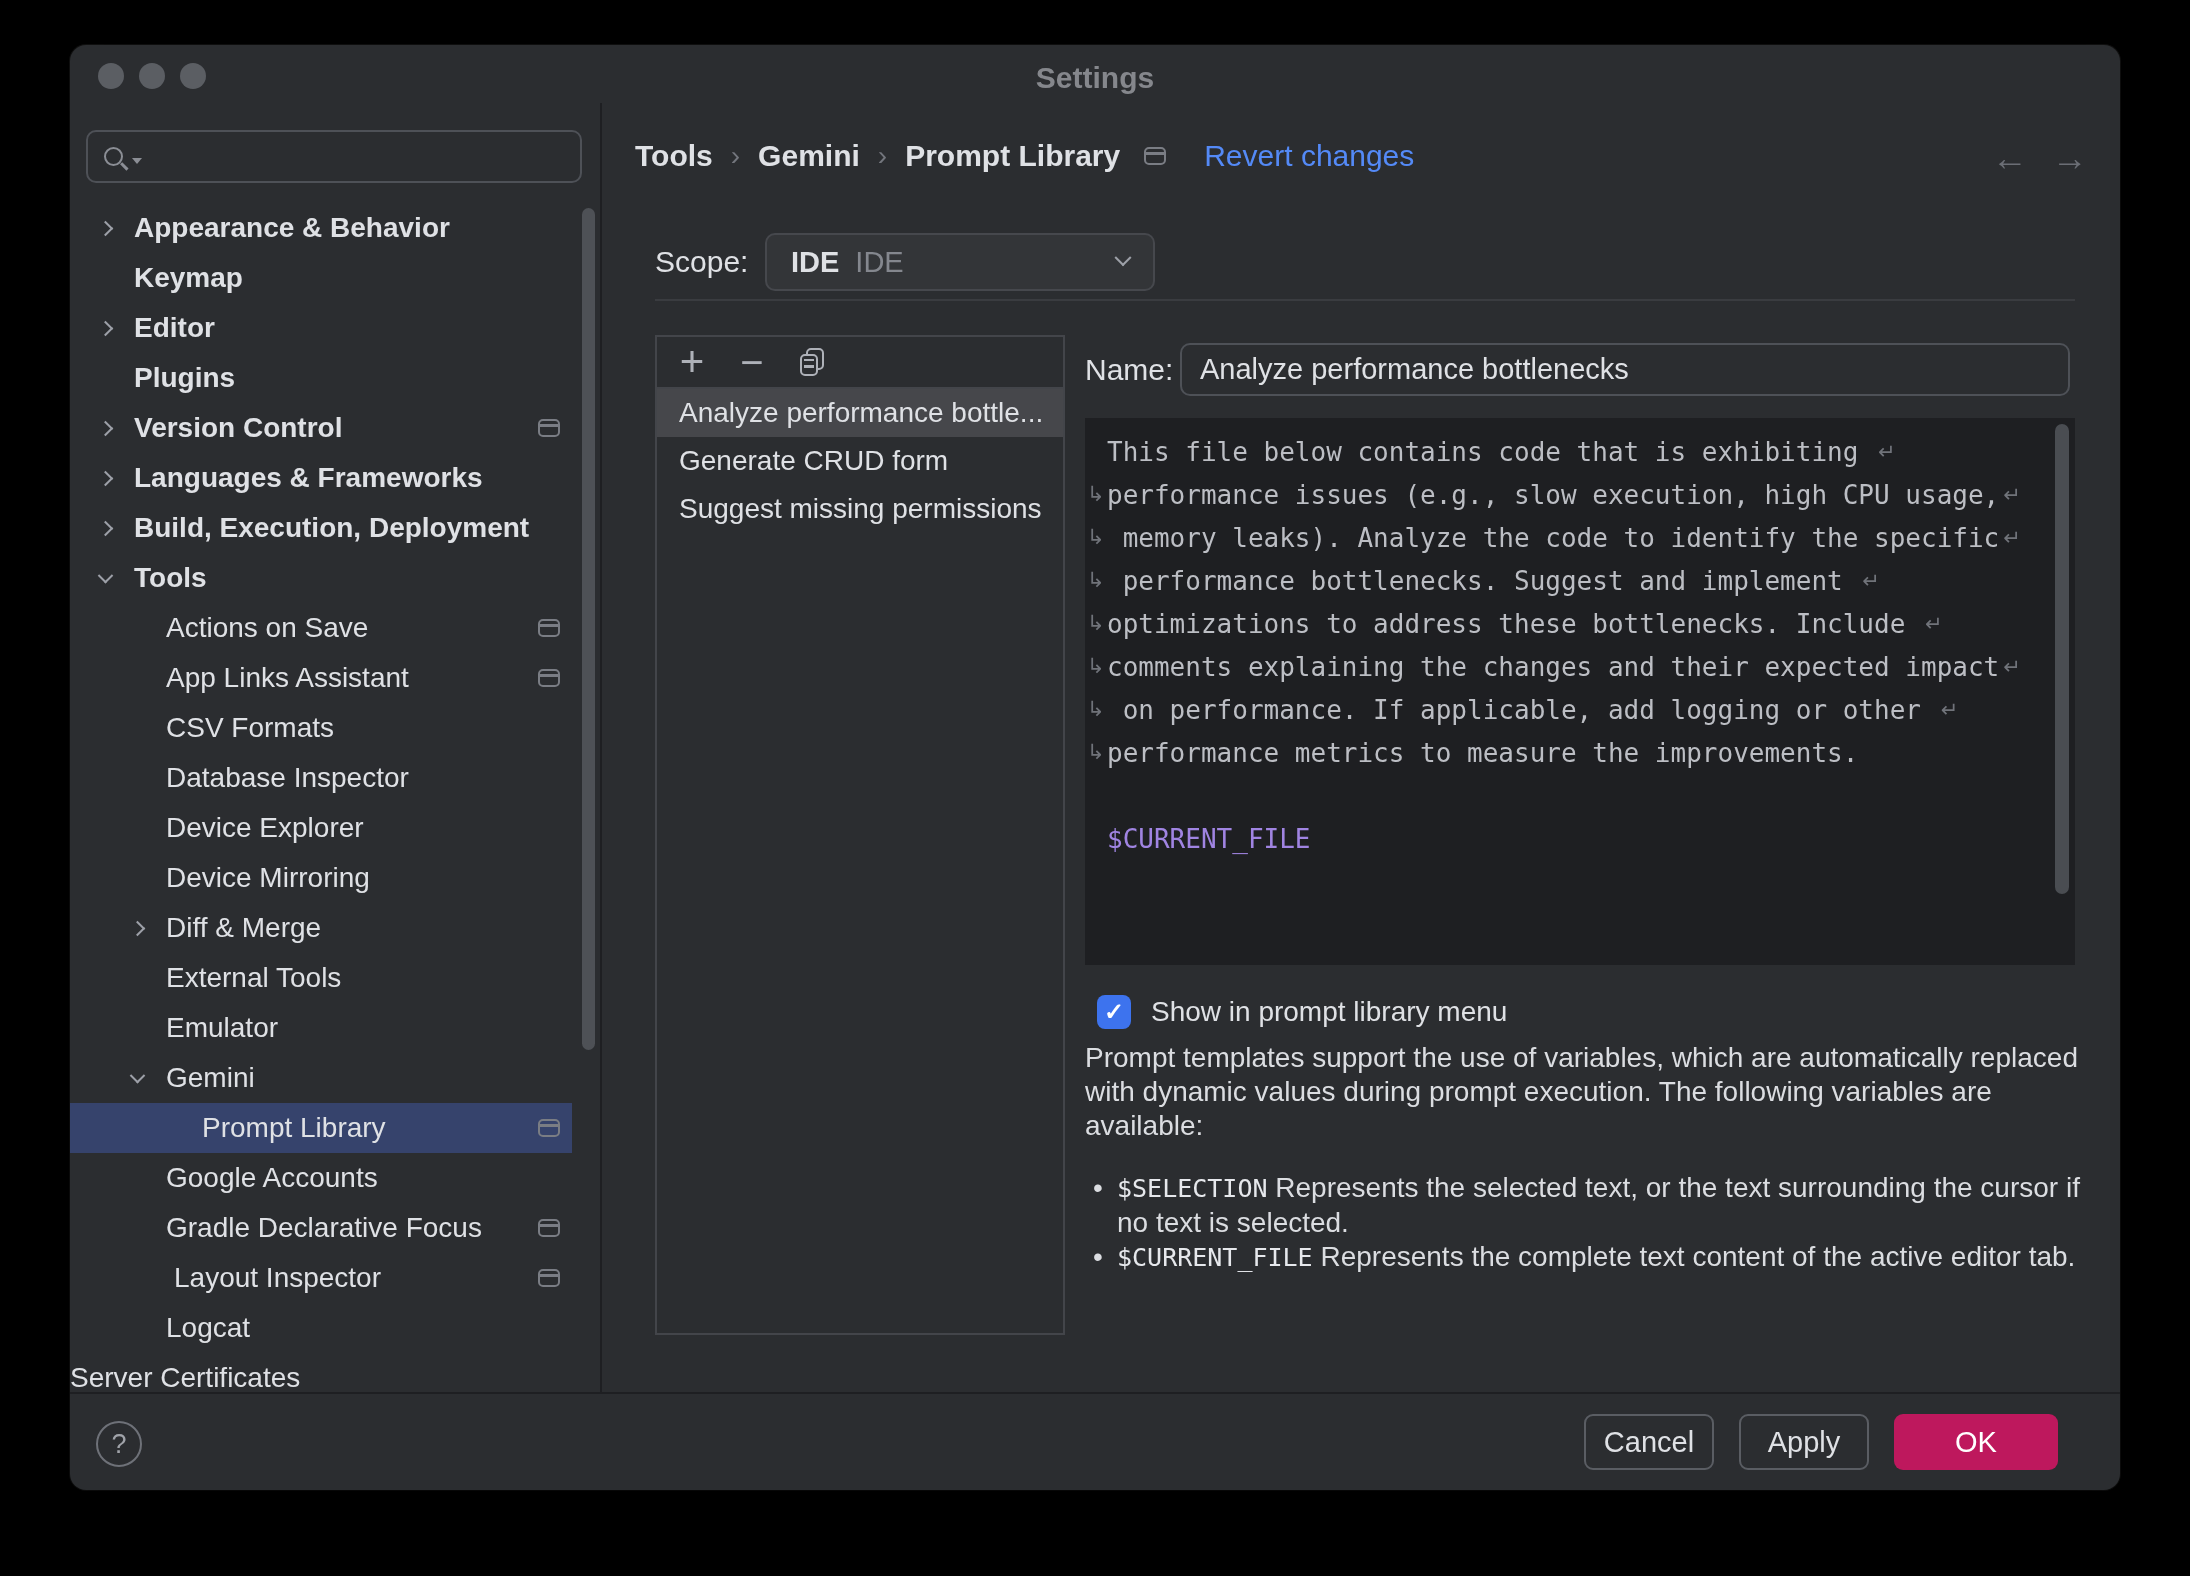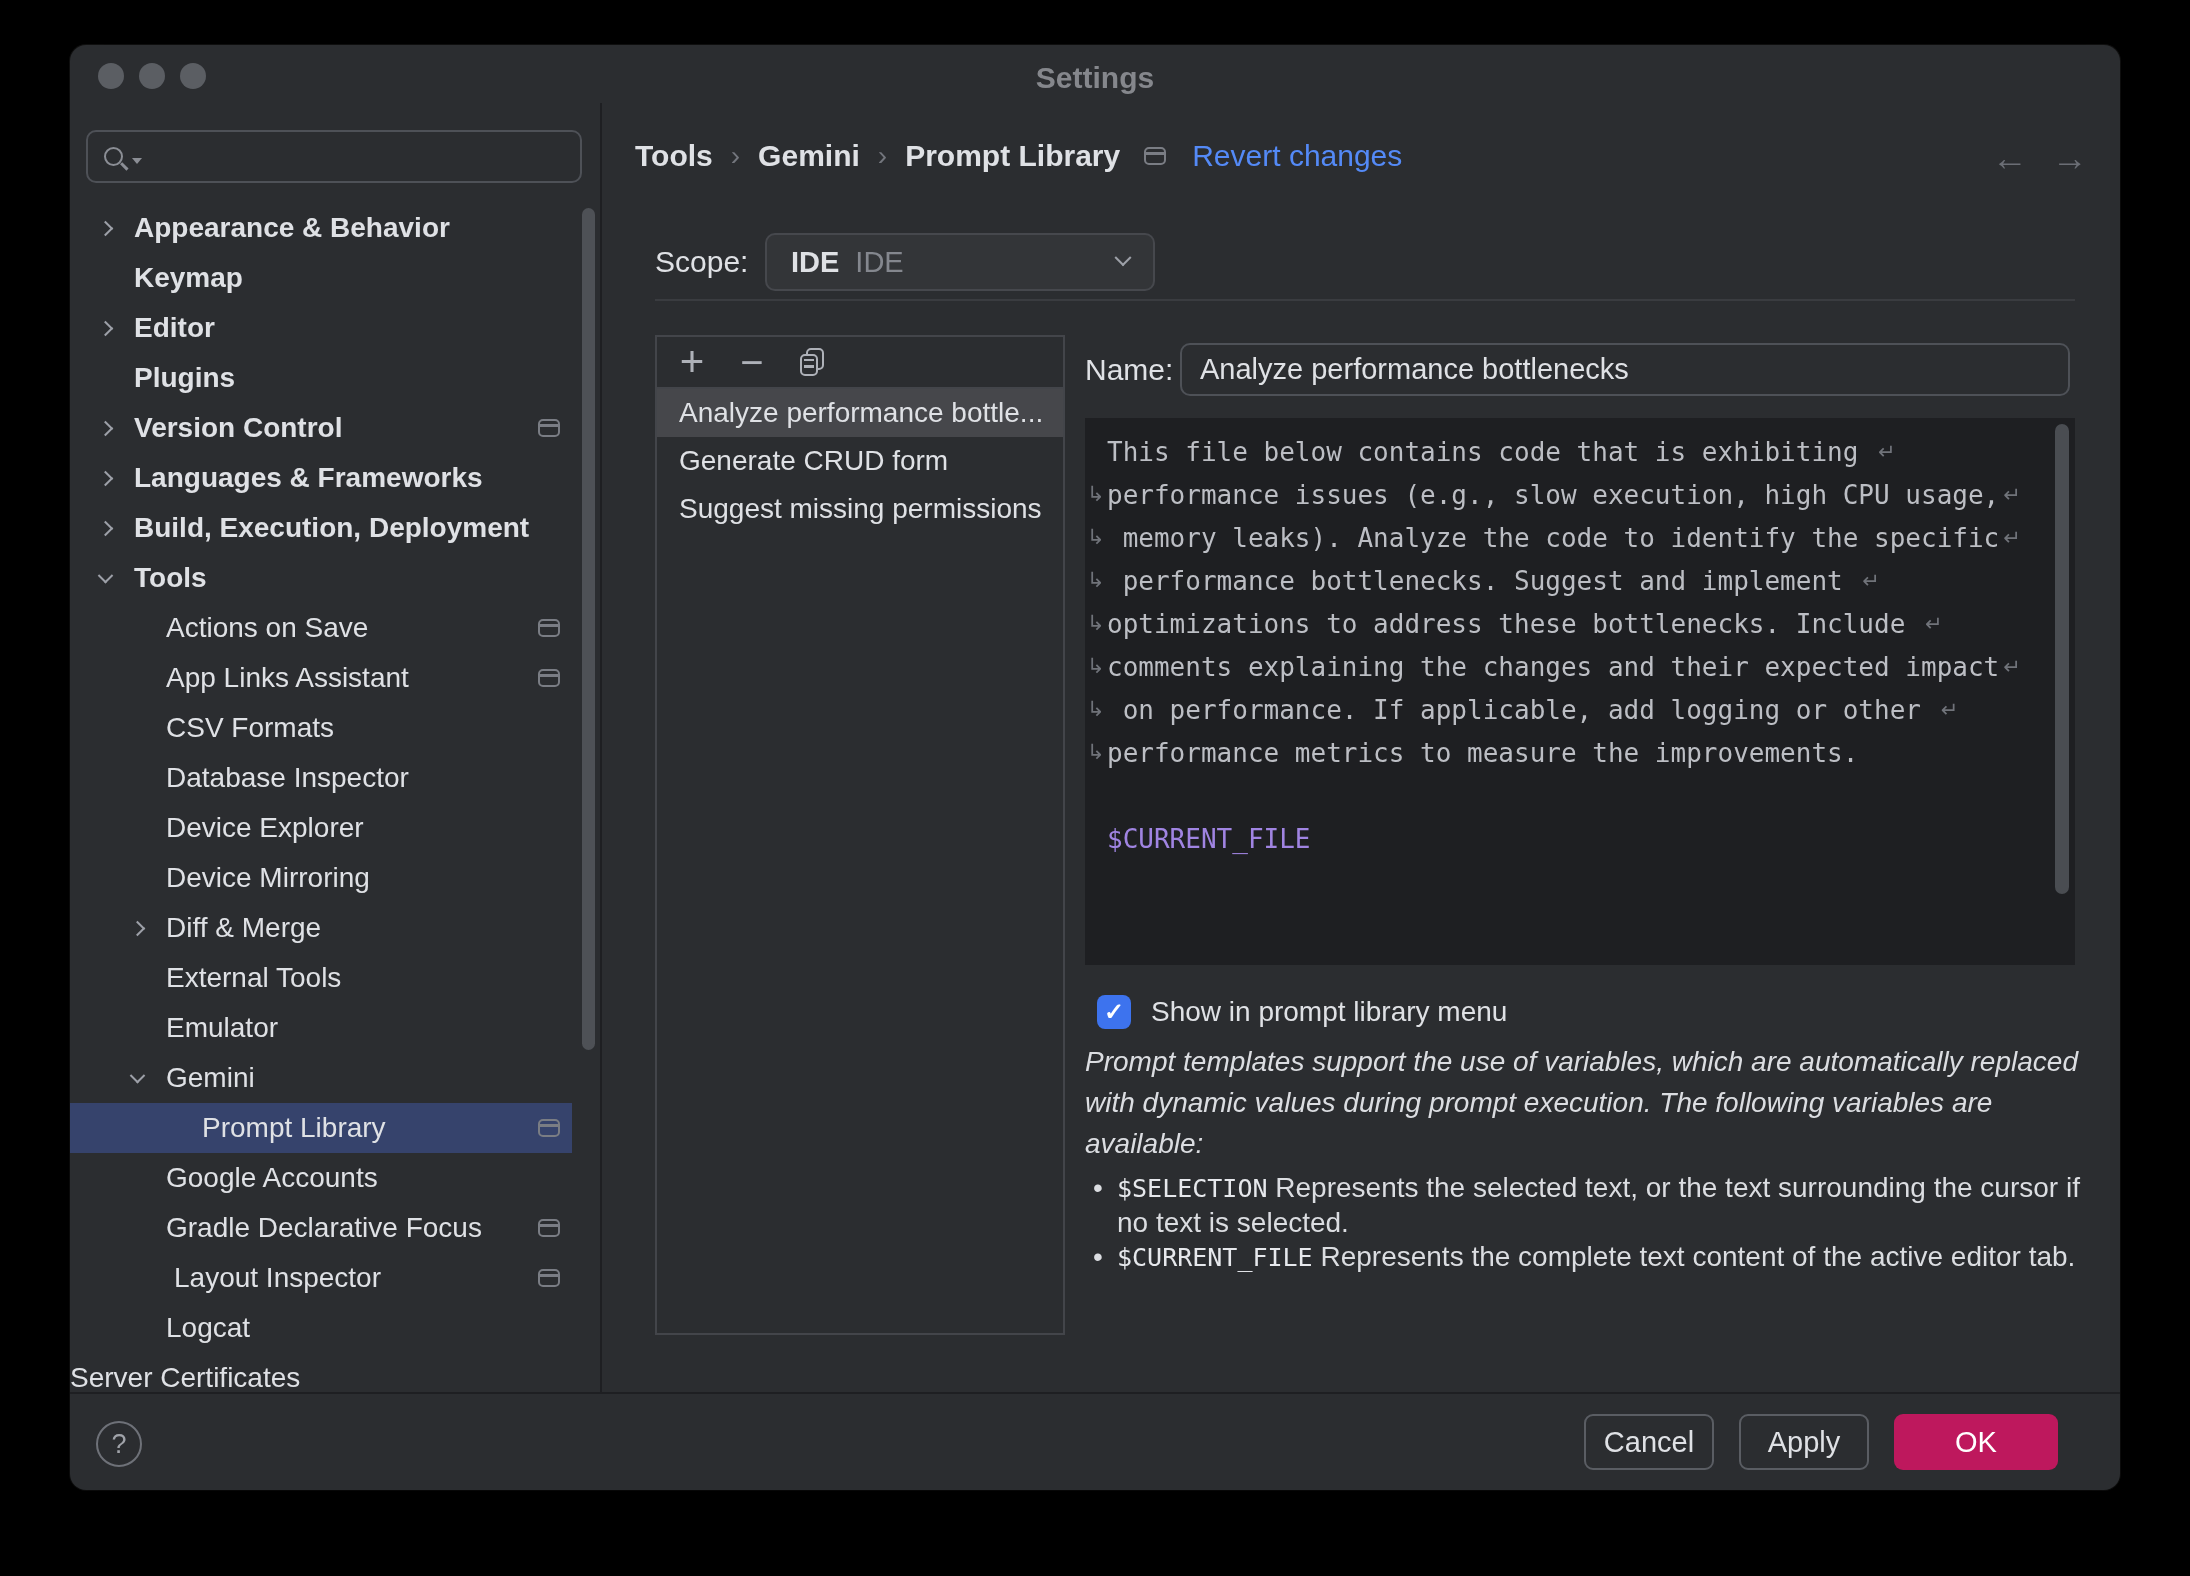--- a/index.html
+++ b/index.html
@@ -46,21 +46,21 @@
 
   .side-scroll { position:absolute; left:512px; top:163px; width:13px; height:842px;
     background:#4E5156; border-radius:7px; }
 
   
   .crumbs { position:absolute; left:565px; top:90px; height:42px; display:flex; align-items:center; gap:18px; }
   .crumb { font-size:30px; font-weight:700; color:#DFE1E5; }
   .crumb-sep { font-size:28px; color:#73767D; font-weight:400; }
   .crumb-mod { position:relative; width:22px; height:18px; border:2.5px solid #7A7D84; border-radius:5px; margin-left:6px; }
   .crumb-mod::after { content:""; position:absolute; left:0; right:0; top:3px; height:2.5px; background:#7A7D84; }
-  .revert { font-size:30px; color:#548AF7; margin-left:8px; cursor:pointer; }
+  .revert { font-size:30px; color:#548AF7; margin-left:20px; cursor:pointer; }
   .nav-arrows { position:absolute; right:32px; top:92px; display:flex; gap:24px;
     font-size:36px; color:#6B6E75; }
 
   
   .scope-label { position:absolute; left:585px; top:200px; font-size:30px; color:#DFE1E5; }
   .scope-select { position:absolute; left:695px; top:188px; width:390px; height:58px;
     background:#333538; border:2px solid #46484D; border-radius:10px;
     display:flex; align-items:center; padding:0 24px; cursor:pointer; }
   .scope-value { font-size:29px; font-weight:700; color:#DFE1E5; }
   .scope-hint { font-size:29px; color:#84878E; margin-left:16px; }
@@ -108,21 +108,21 @@
     background:#4A4D52; border-radius:7px; }
 
   
   .cb-row { position:absolute; left:1027px; top:950px; display:flex; align-items:center; gap:20px; }
   .cb-box { width:34px; height:34px; background:#3D73EE; border-radius:8px;
     display:flex; align-items:center; justify-content:center;
     color:#fff; font-size:24px; font-weight:700; cursor:pointer; }
   .cb-label { font-size:28px; color:#DFE1E5; }
 
   .desc { position:absolute; left:1015px; top:996px; width:1010px;
-    font-size:28px; line-height:41px; color:#DBDDE1;font-style:italic; }
+    font-size:28px; line-height:34px; color:#DBDDE1; }
   .vars { position:absolute; left:1015px; top:1126px; width:1010px; list-style:none; }
   .vars li { position:relative; padding-left:32px; font-size:28px; line-height:34px; color:#DBDDE1; }
   .vars li::before { content:"•"; position:absolute; left:8px; color:#DBDDE1; }
   .vars .term { font-family:"DejaVu Sans Mono", monospace; font-size:25px; color:#E6E8EC;margin-top:16px; }
 
   
   .footer-divider { position:absolute; left:0; right:0; bottom:96px; height:2px; background:#1E1F22; }
   .help-btn { position:absolute; left:26px; bottom:23px; width:46px; height:46px; border-radius:50%;
     border:2px solid #6E7178; color:#A0A3A9; font-size:27px;
     display:flex; align-items:center; justify-content:center; cursor:pointer; }

